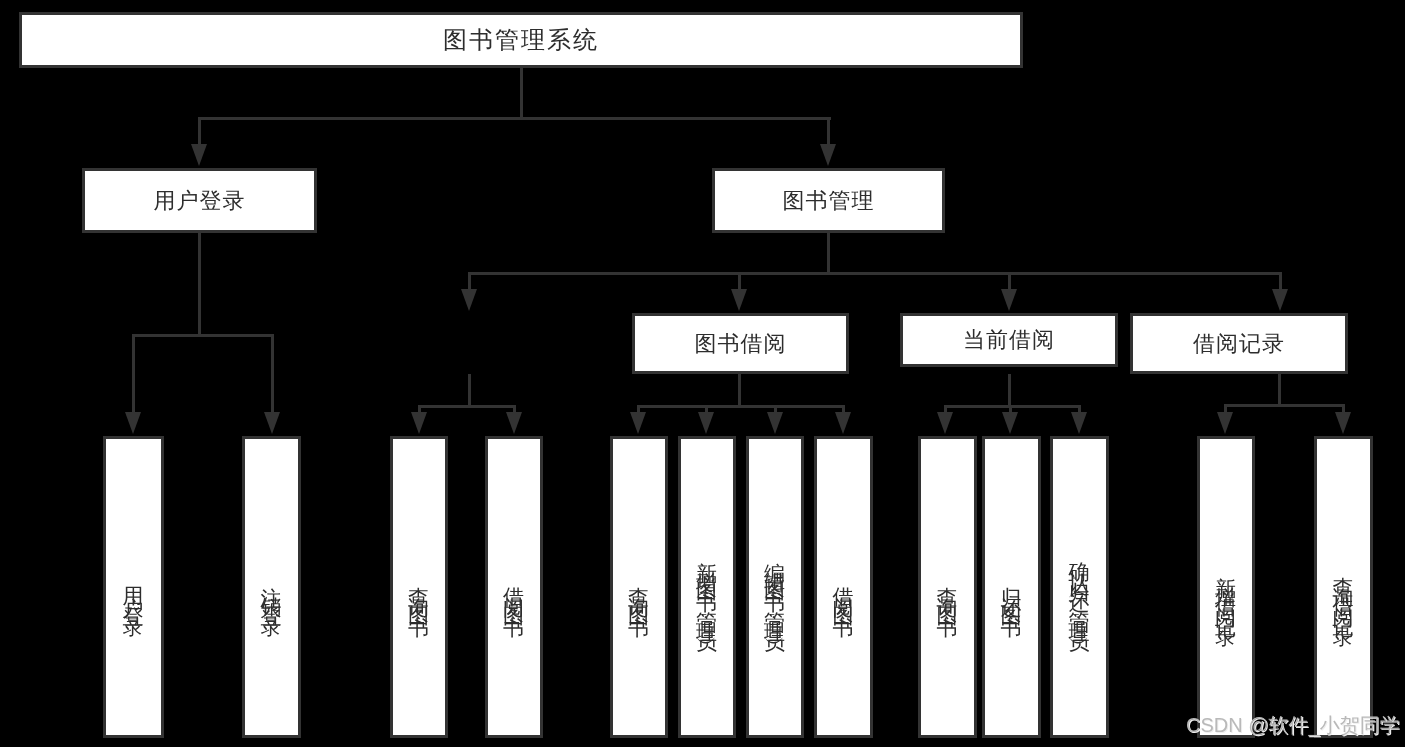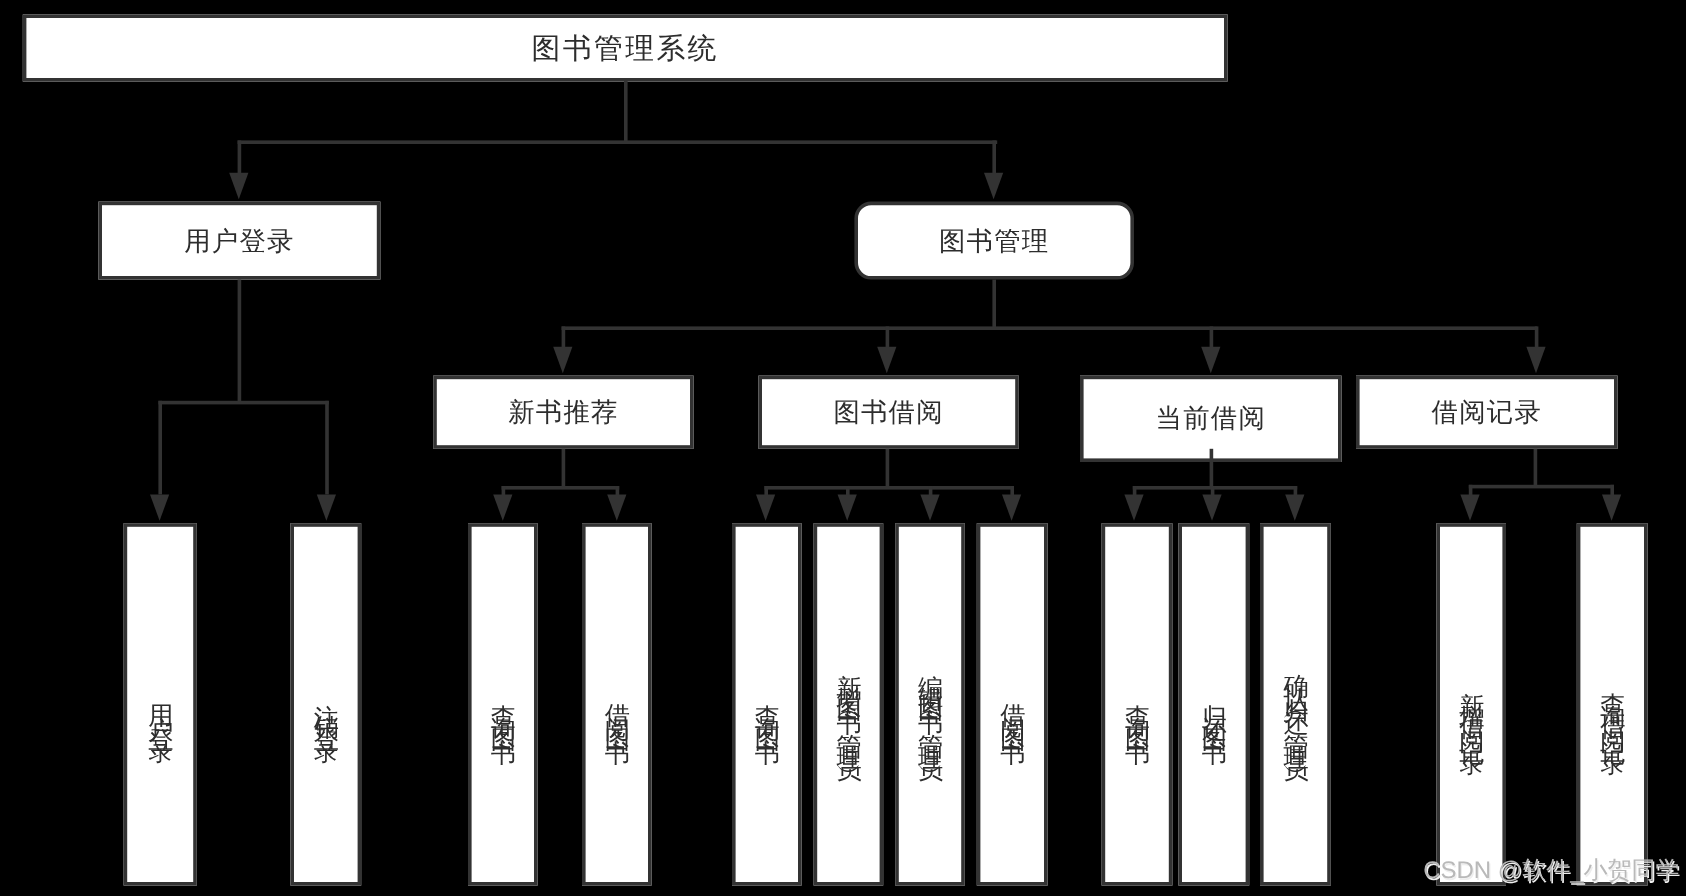--- a/index.html
+++ b/index.html
@@ -57,43 +57,42 @@
   <div class="node title" style="left:19px;top:12px;width:1004px;height:56px;">图书管理系统</div>
 
   <div class="vline" style="left:520px;top:67px;height:53px;"></div>
   <div class="hline" style="left:198px;top:117px;width:633px;"></div>
   <div class="vline" style="left:198px;top:117px;height:28px;"></div>
   <div class="vline" style="left:827px;top:117px;height:28px;"></div>
   <div class="arrow" style="left:191px;top:144px;"></div>
   <div class="arrow" style="left:820px;top:144px;"></div>
 
   <div class="node" style="left:82px;top:168px;width:235px;height:65px;">用户登录</div>
-  <div class="node" style="left:712px;top:168px;width:233px;height:65px;border-radius:14px;">图书管理</div>
+  <div class="node" style="left:712px;top:168px;width:233px;height:65px;">图书管理</div>
 
   <div class="vline" style="left:198px;top:233px;height:103px;"></div>
   <div class="hline" style="left:132px;top:334px;width:142px;"></div>
   <div class="vline" style="left:132px;top:334px;height:78px;"></div>
   <div class="vline" style="left:271px;top:334px;height:78px;"></div>
   <div class="arrow" style="left:125px;top:412px;"></div>
   <div class="arrow" style="left:264px;top:412px;"></div>
 
   <div class="vline" style="left:827px;top:233px;height:42px;"></div>
   <div class="hline" style="left:468px;top:272px;width:813px;"></div>
   <div class="vline" style="left:468px;top:272px;height:18px;"></div>
   <div class="vline" style="left:738px;top:272px;height:18px;"></div>
   <div class="vline" style="left:1008px;top:272px;height:18px;"></div>
   <div class="vline" style="left:1279px;top:272px;height:18px;"></div>
   <div class="arrow" style="left:461px;top:289px;"></div>
   <div class="arrow" style="left:731px;top:289px;"></div>
   <div class="arrow" style="left:1001px;top:289px;"></div>
   <div class="arrow" style="left:1272px;top:289px;"></div>
 
-  <div class="node" style="left:361px;top:313px;width:217px;height:61px;">新书推荐</div>
   <div class="node" style="left:632px;top:313px;width:217px;height:61px;">图书借阅</div>
-  <div class="node" style="left:900px;top:313px;width:218px;height:72px;">当前借阅</div>
+  <div class="node" style="left:900px;top:313px;width:218px;height:54px;">当前借阅</div>
   <div class="node" style="left:1130px;top:313px;width:218px;height:61px;">借阅记录</div>
 
   <div class="vline" style="left:468px;top:374px;height:33px;"></div>
   <div class="hline" style="left:418px;top:405px;width:98px;"></div>
   <div class="vline" style="left:418px;top:405px;height:8px;"></div>
   <div class="vline" style="left:513px;top:405px;height:8px;"></div>
   <div class="arrow" style="left:411px;top:412px;"></div>
   <div class="arrow" style="left:506px;top:412px;"></div>
 
   <div class="vline" style="left:738px;top:374px;height:33px;"></div>

